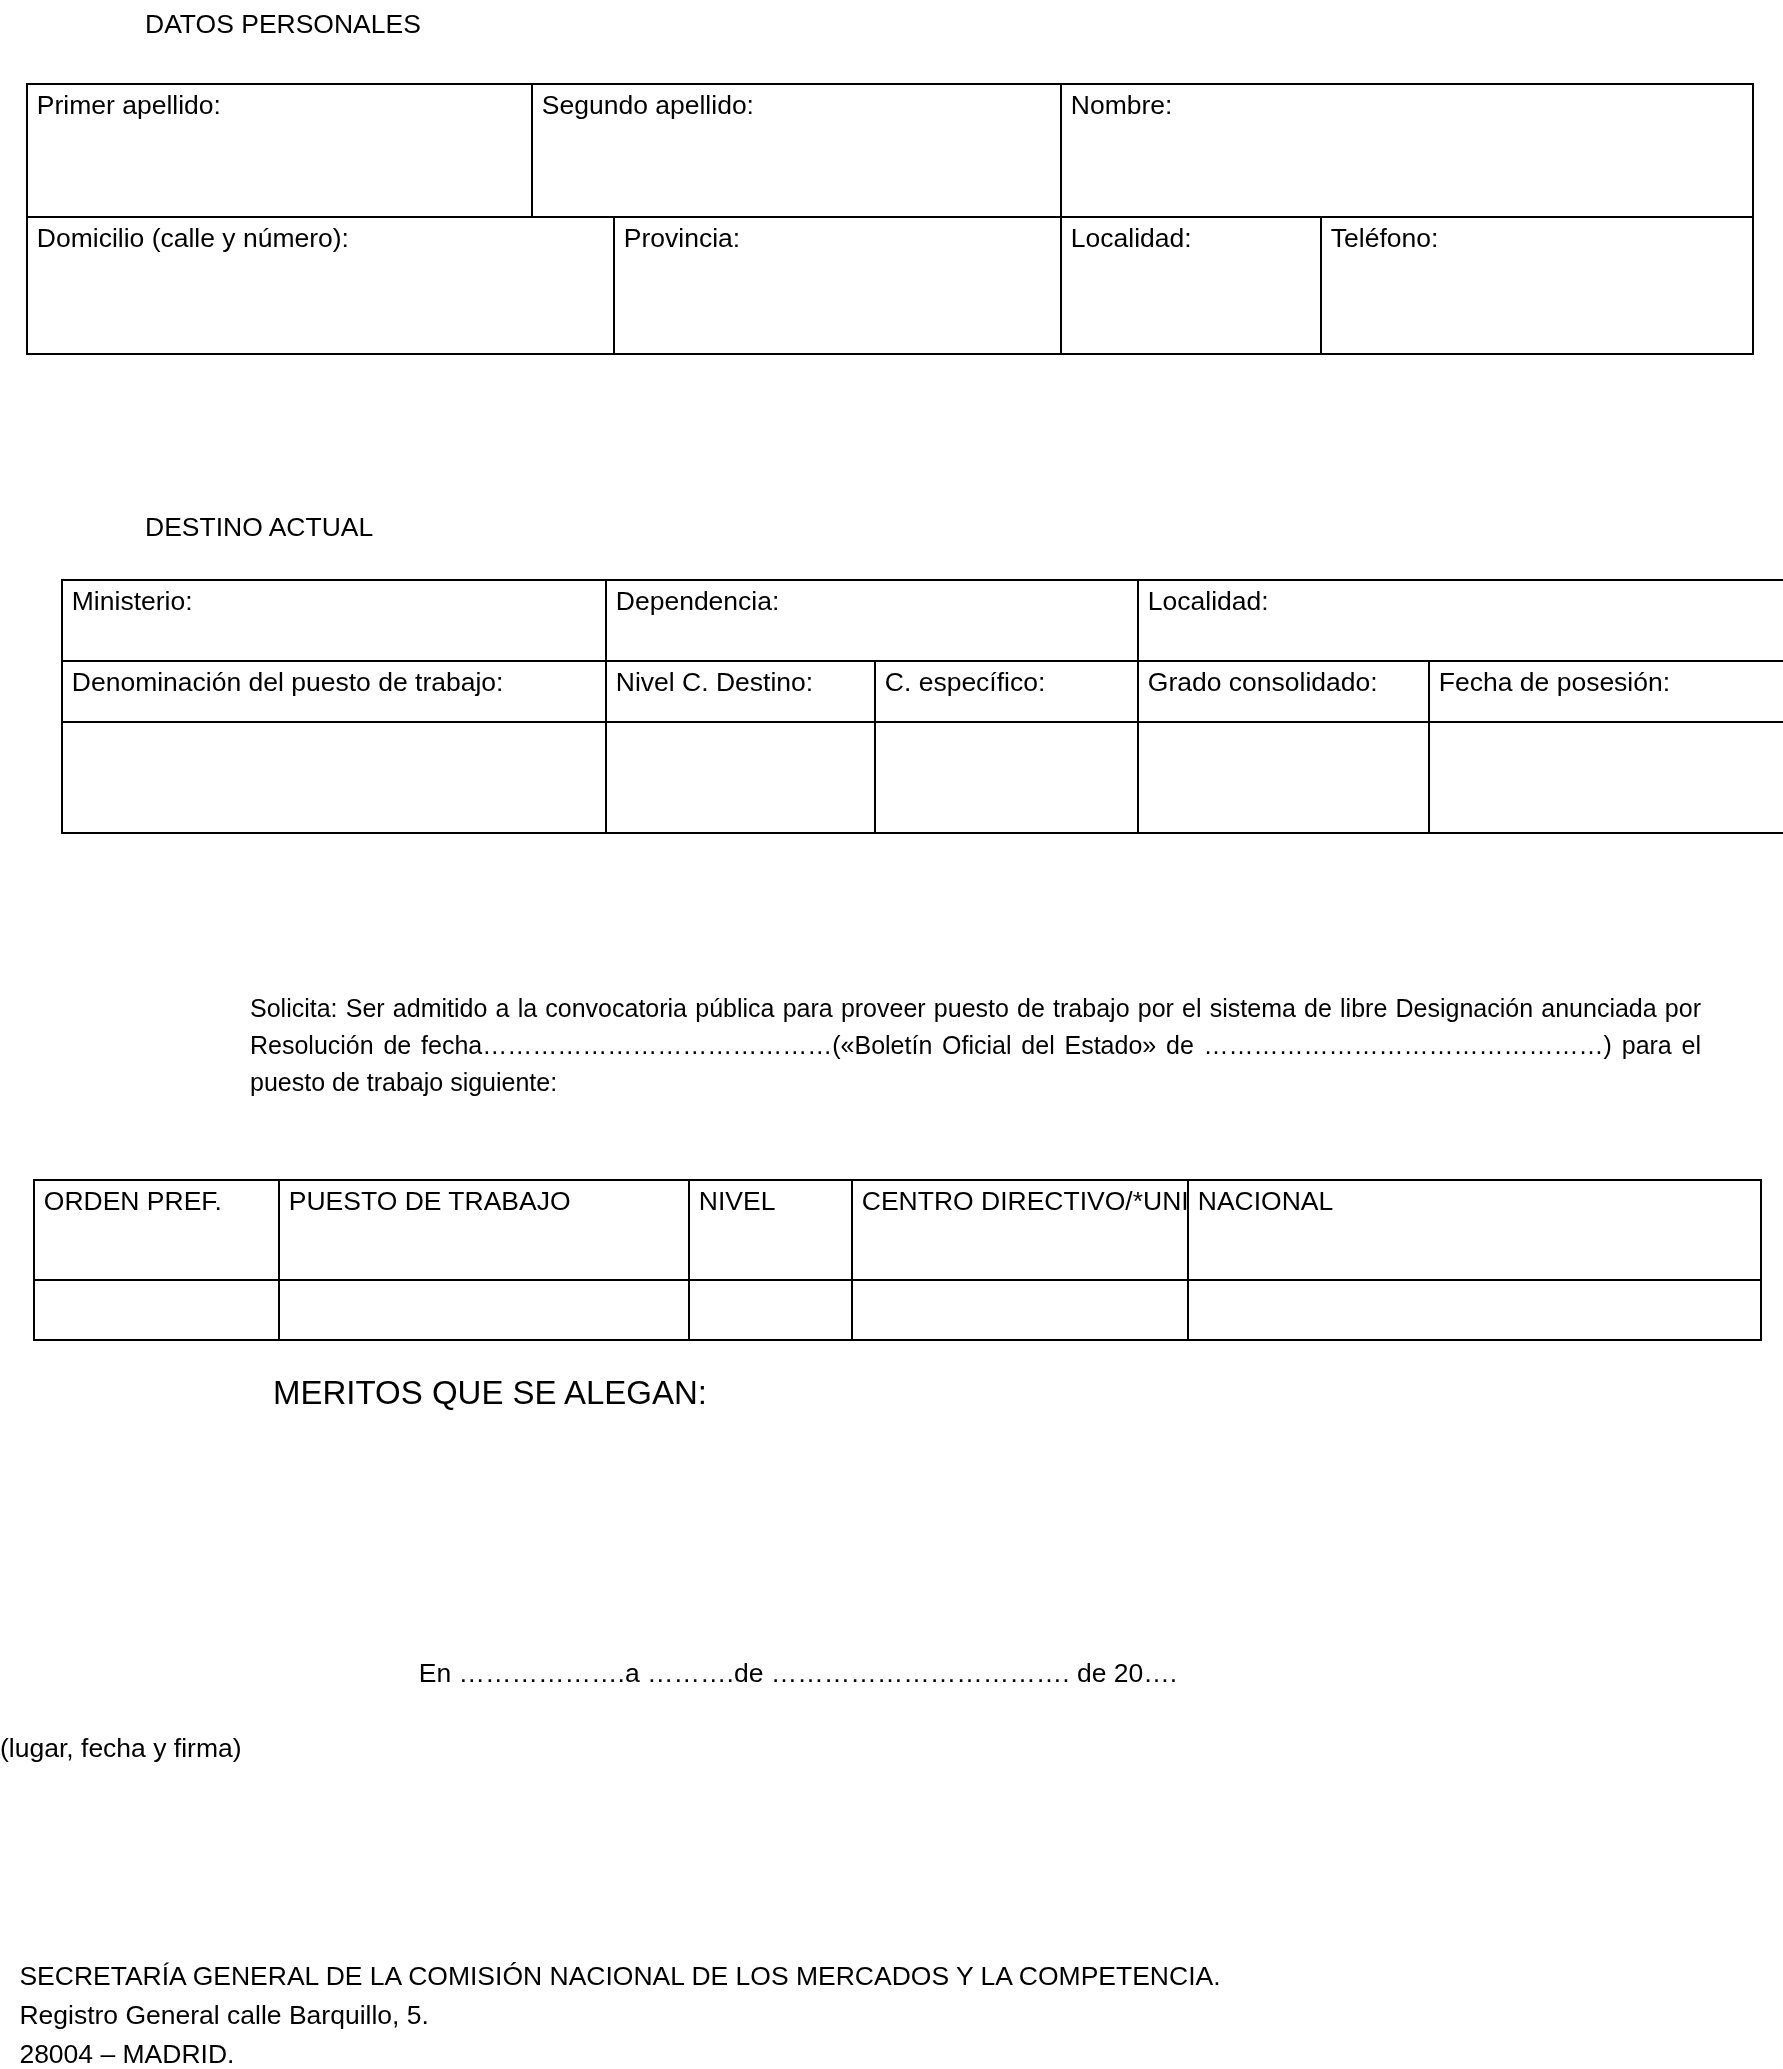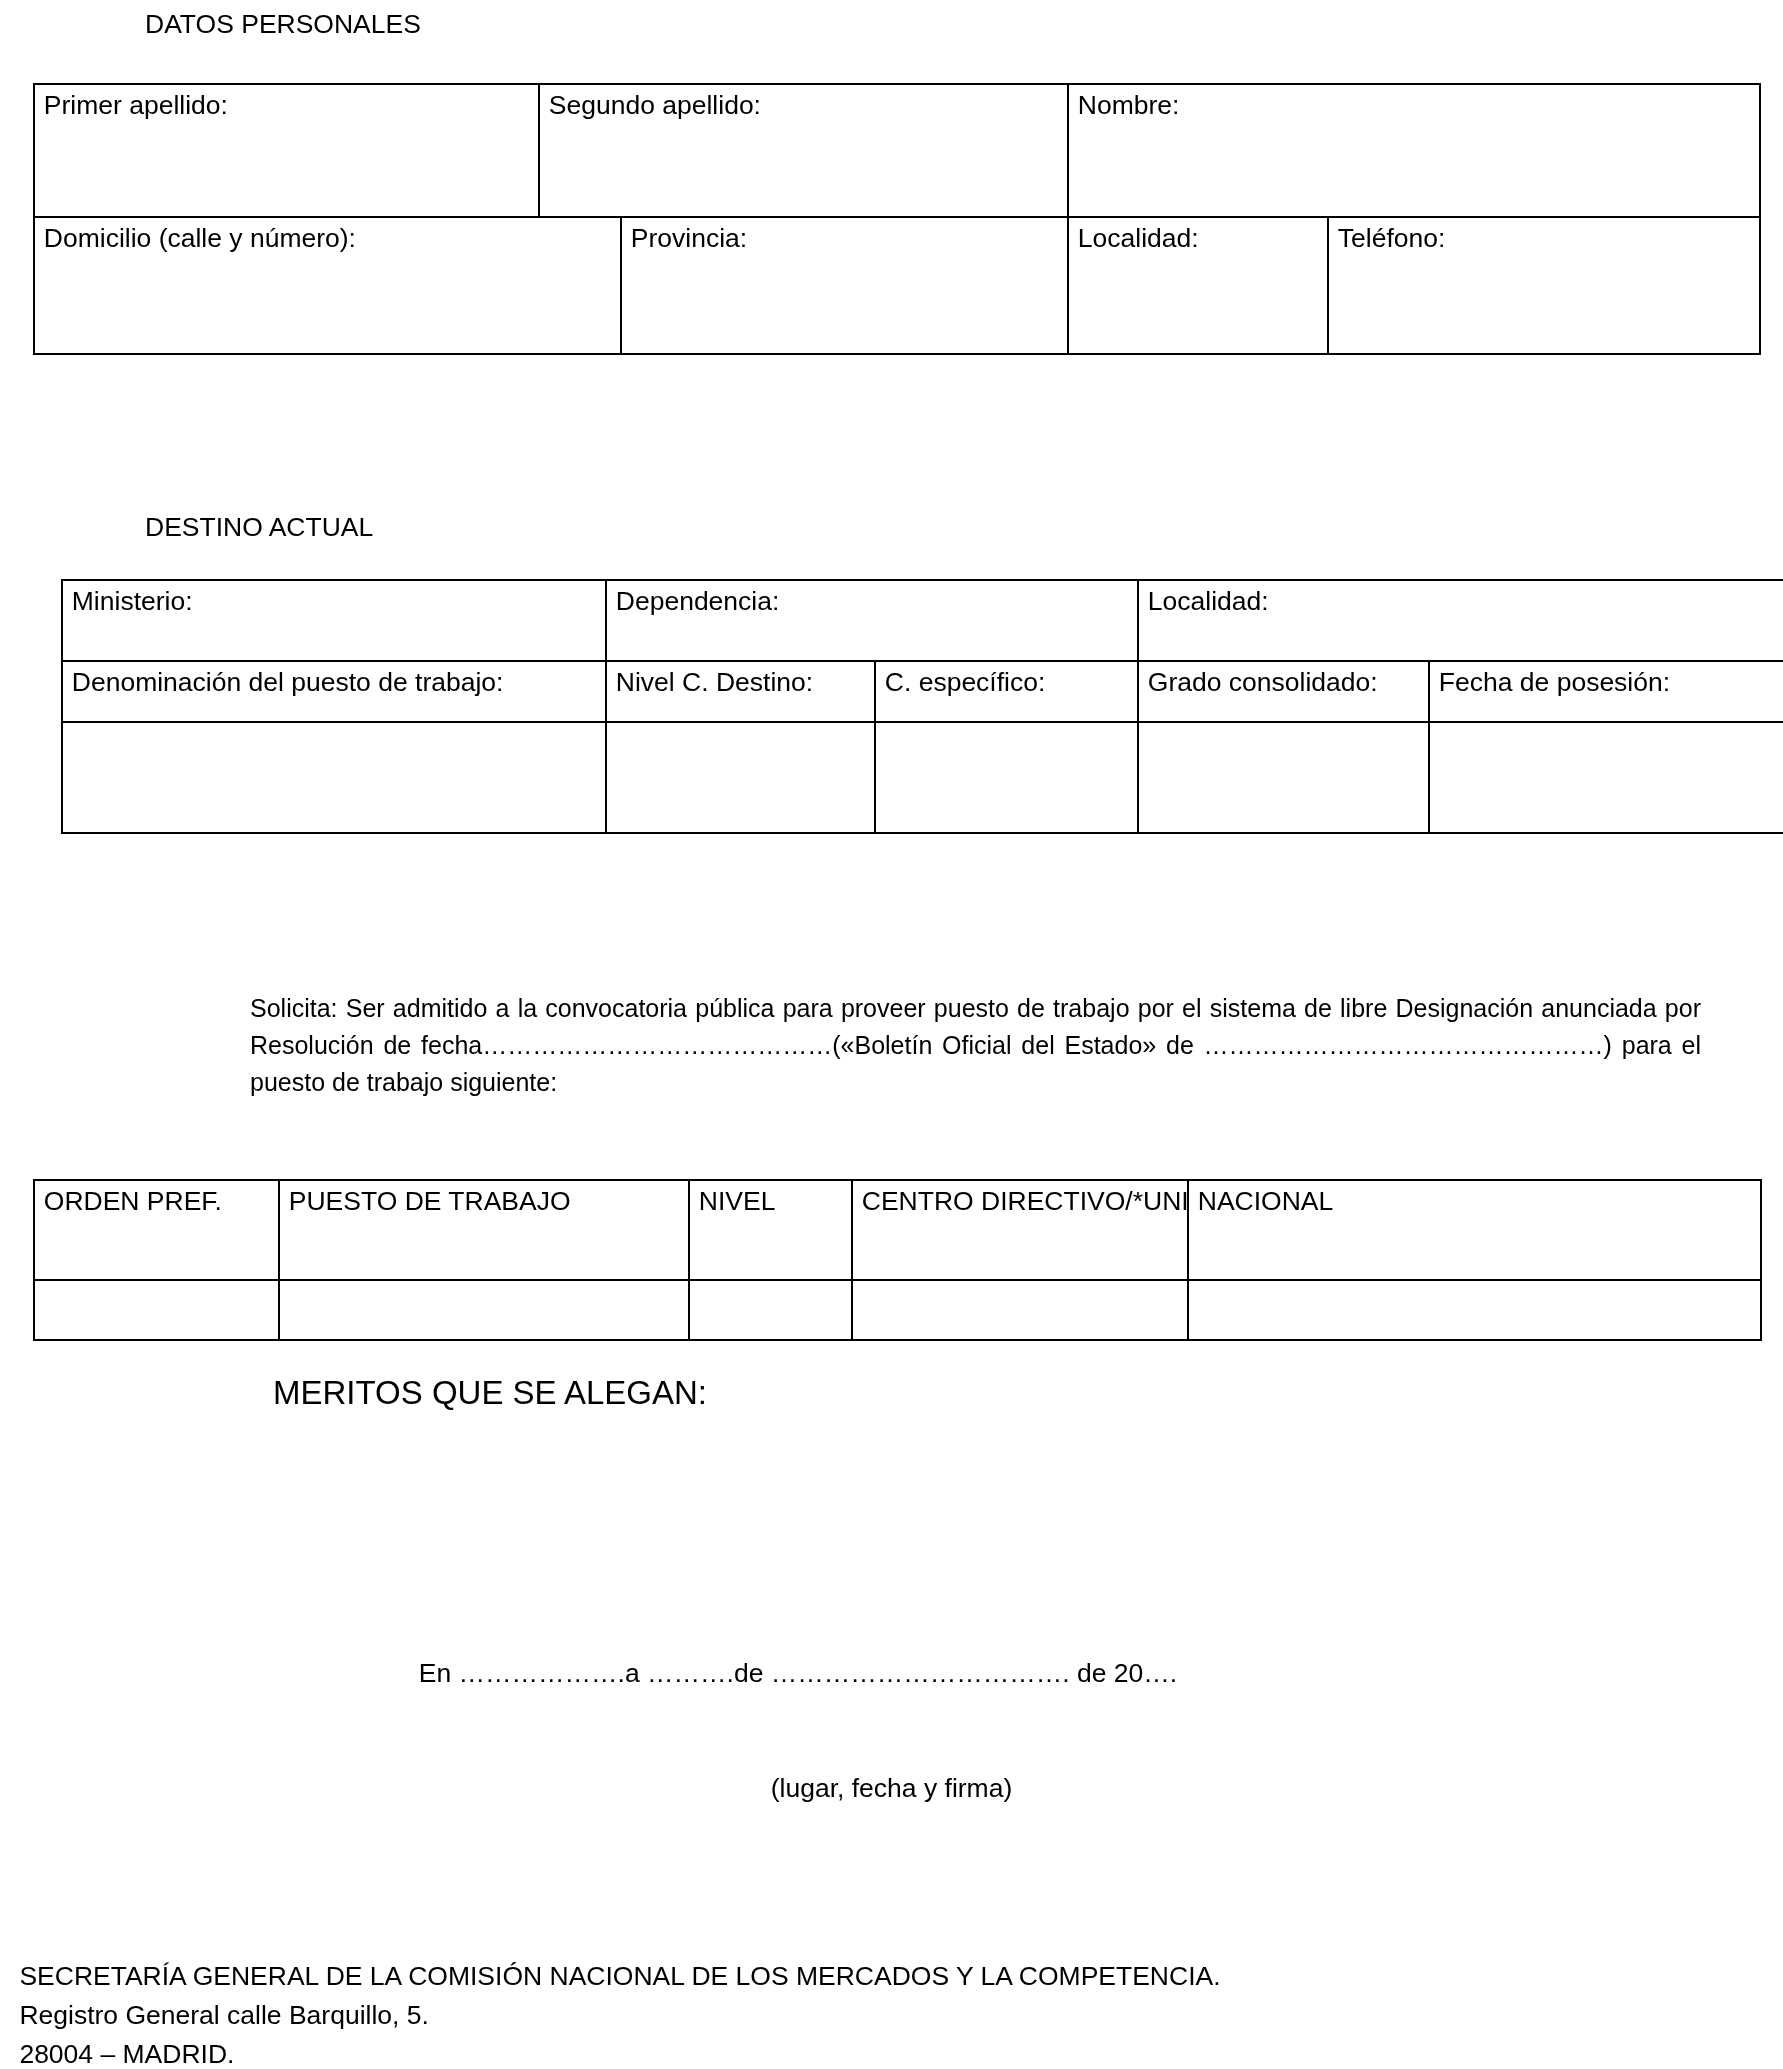--- a/index.html
+++ b/index.html
@@ -48,21 +48,21 @@
     padding: 5.3px 0 0 8.8px;
     line-height: 30px;
     font-size: 26.5px;
     white-space: nowrap;
     overflow: hidden;
   }
   table.form-table td.blank { padding: 0; }
 
   
   #table-datos-personales {
-    left: 33px;
+    left: 26px;
     top: 83px;
     width: 1727px;
   }
 
   
   #table-destino-actual {
     left: 33px;
     top: 579px;
     width: 1727px;
     margin-left: 28px;
@@ -104,27 +104,25 @@
     top: 1657px;
     width: 1596px;
     text-align: center;
     font-size: 26.5px;
     line-height: 32px;
     white-space: nowrap;
   }
   #signature-caption {
     position: absolute;
     left: 0;
-    top: 1772px;
+    top: 1732px;
     width: 1703px;
-    text-align: center;
     font-size: 26.5px;
     line-height: 32px;
     white-space: nowrap;
-    padding-left: 40px;
   }
 
   
   #footer-address {
     position: absolute;
     left: 19.4px;
     top: 1957px;
     font-size: 26.5px;
     line-height: 39px;
   }

